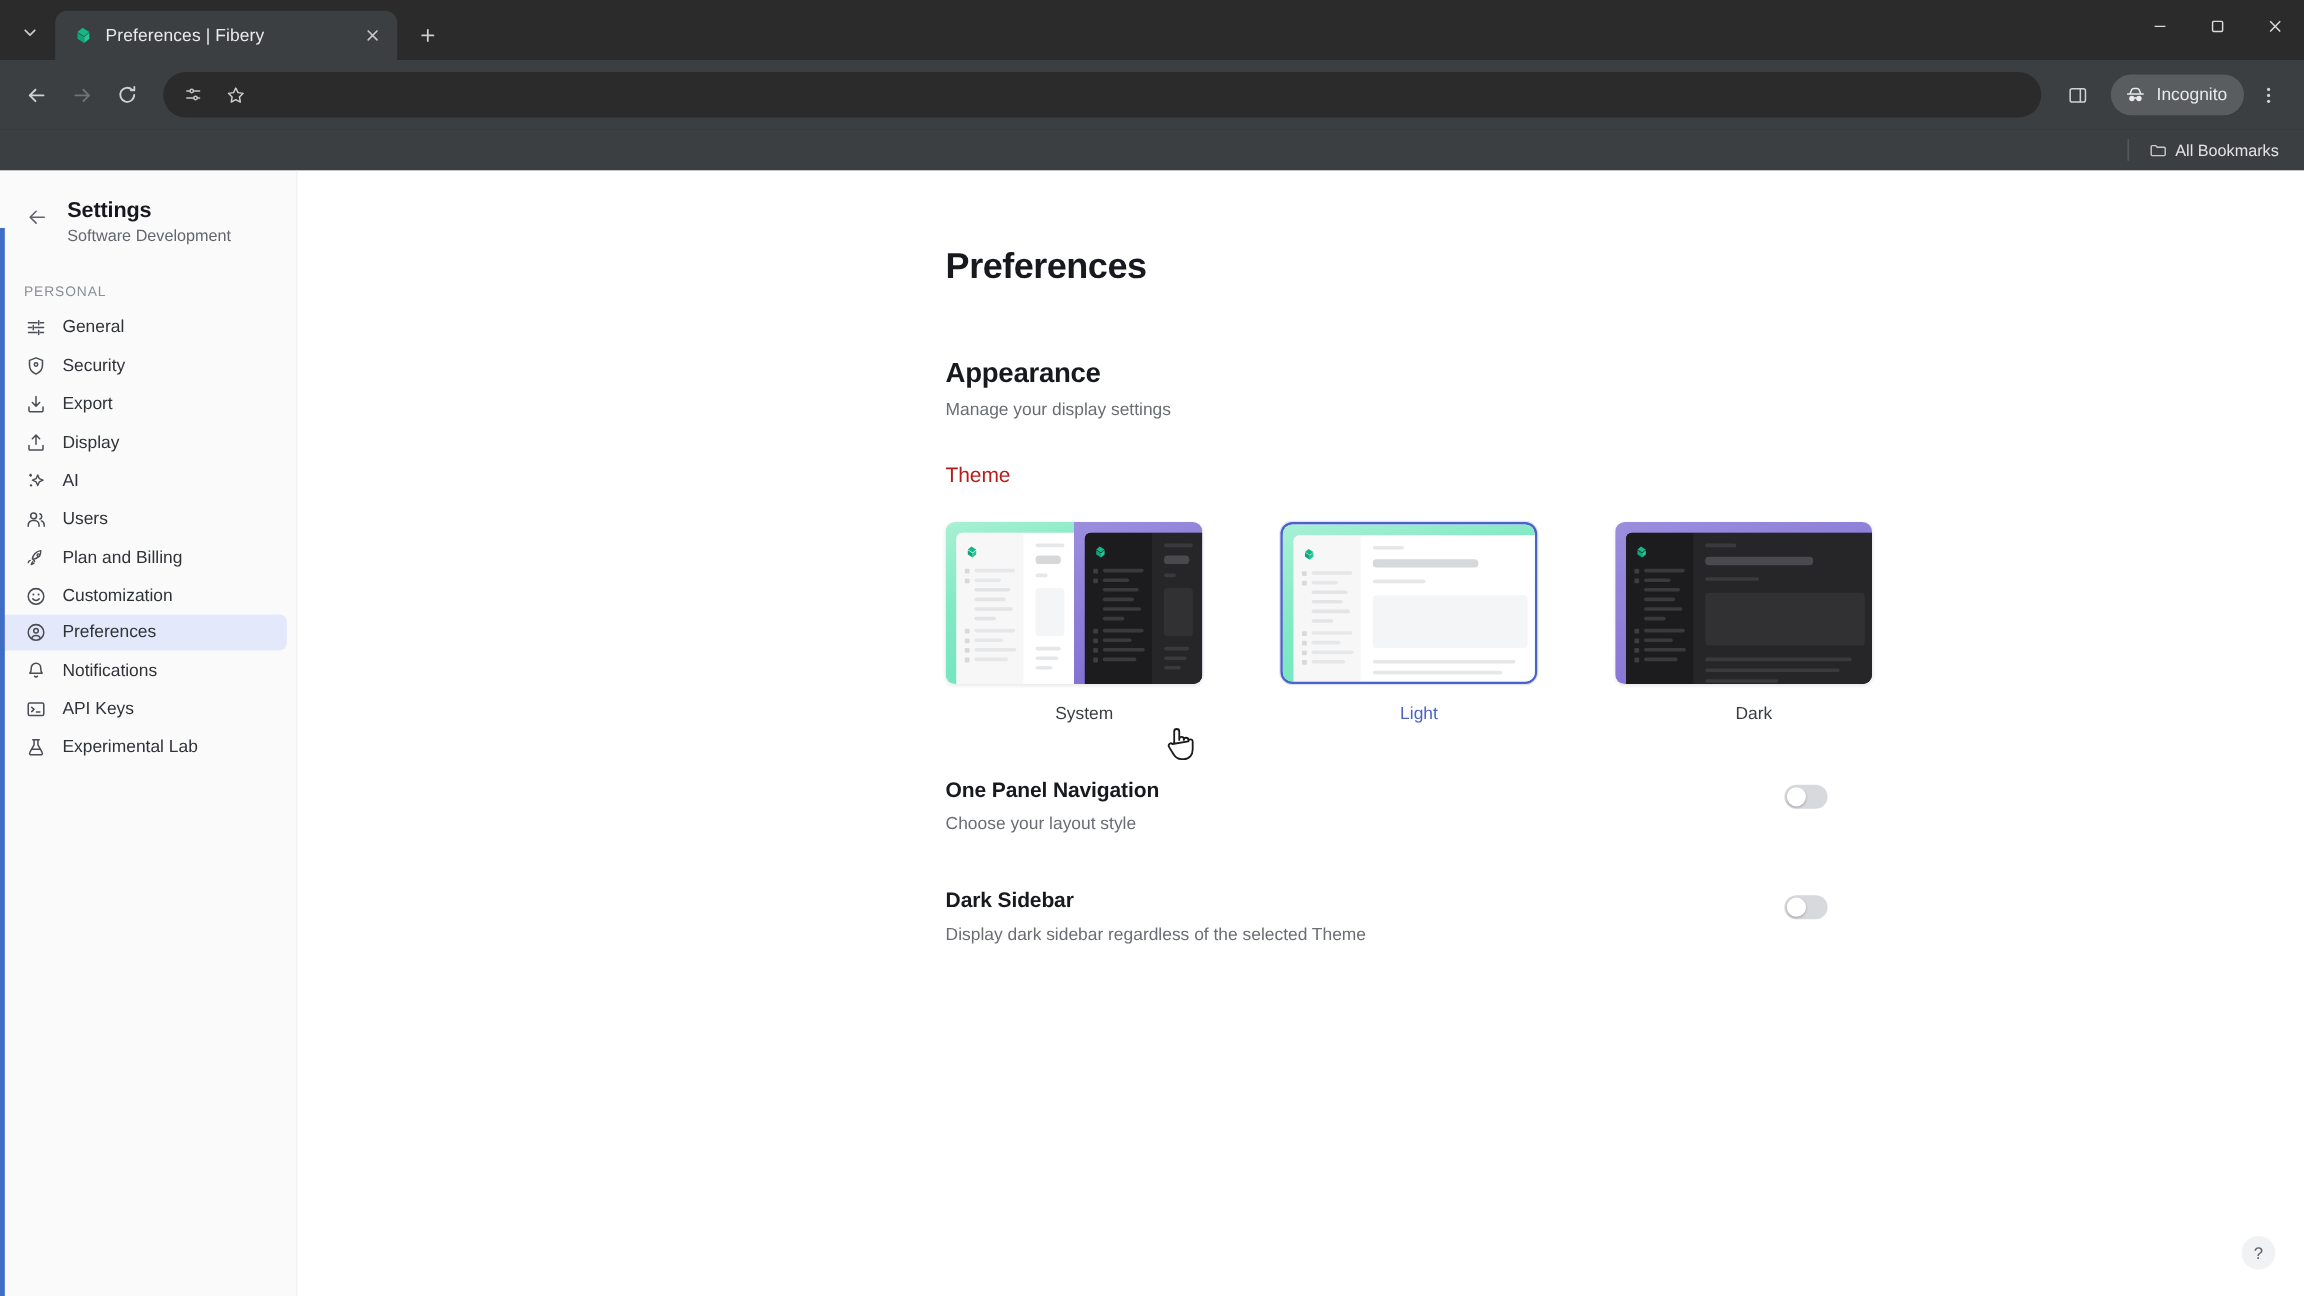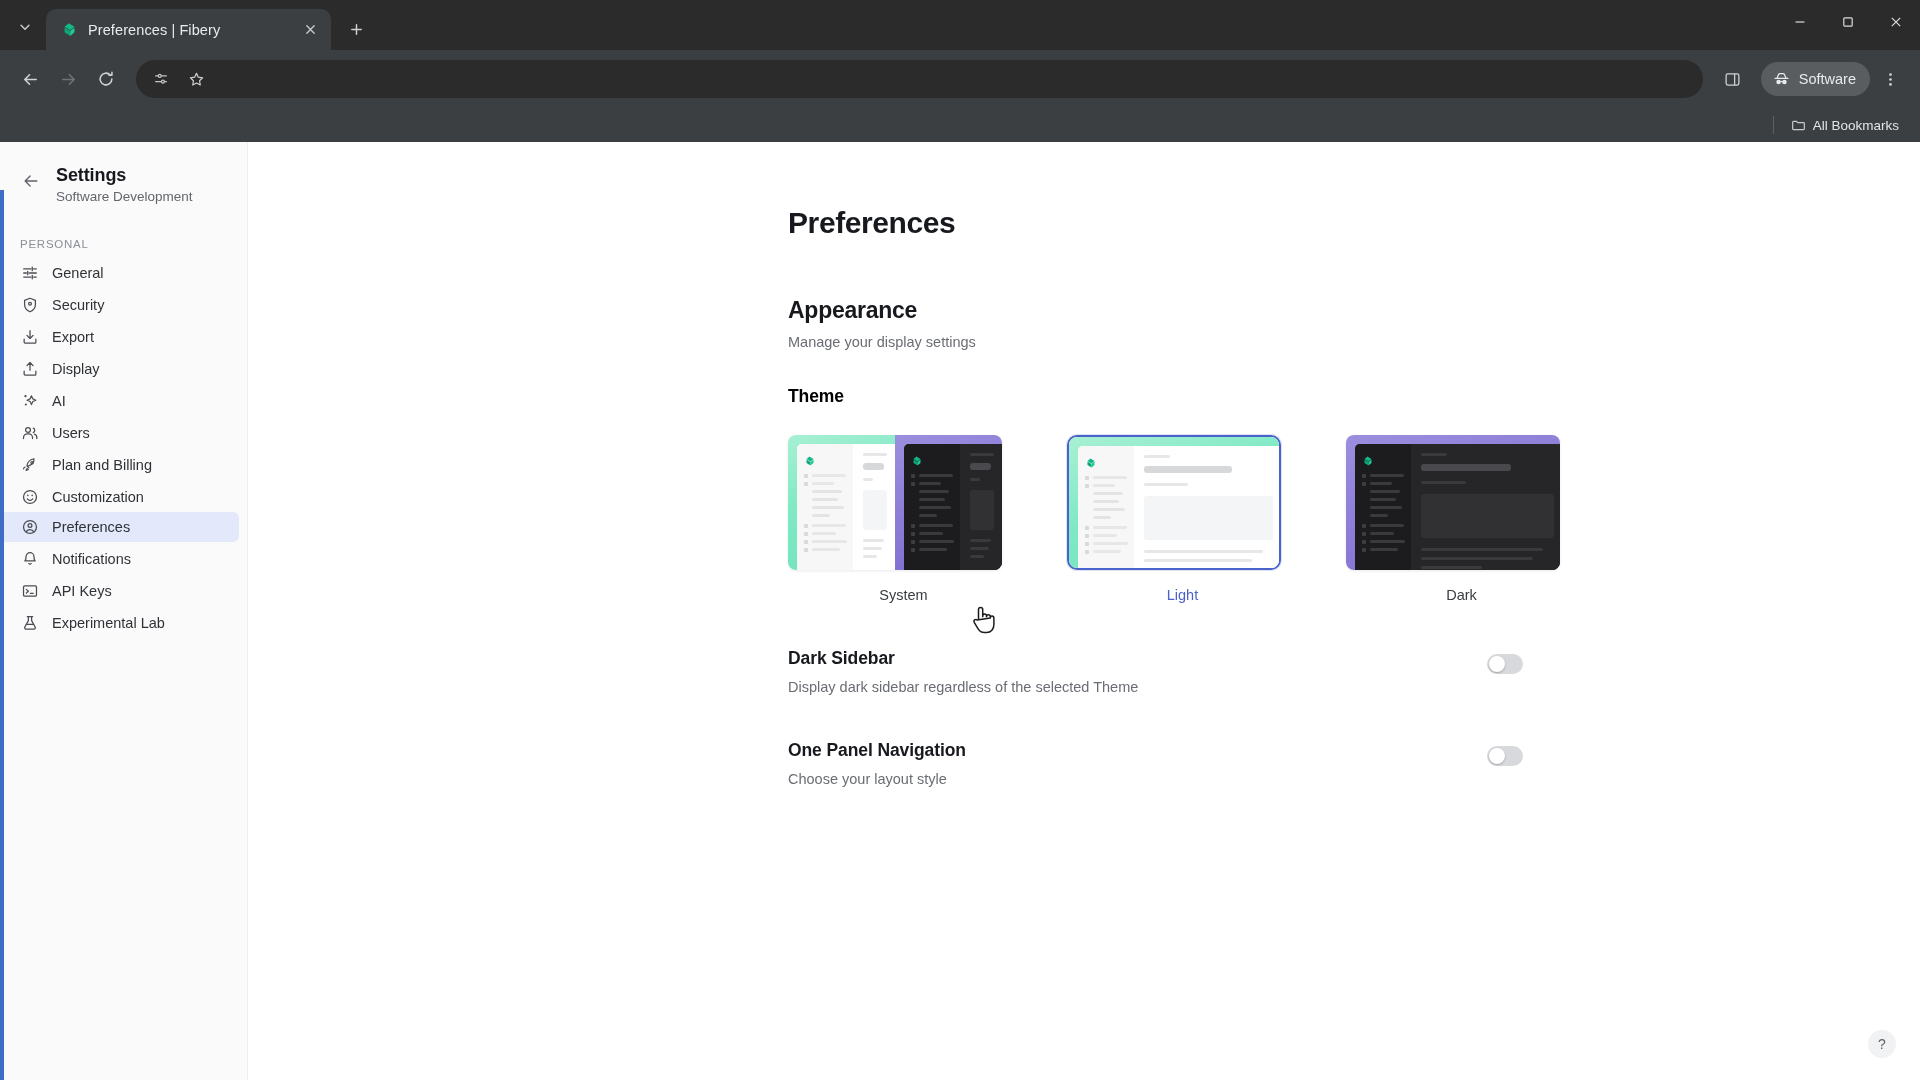--- a/index.html
+++ b/index.html
@@ -124,21 +124,21 @@
   .sb-list { display:flex; flex-direction:column; gap:2px; }
 
   
   .main { flex:1 1 auto; background:#ffffff; overflow:hidden; position:relative; padding-top:8px; }
   .content { width:100%; padding:56px 0 0 540px; }
   .page-title { font-size:30px; font-weight:700; color:#17191e; letter-spacing:-.4px; }
 
   .section-title { font-size:23px; font-weight:700; color:#17191e; margin-top:57px; letter-spacing:-.25px; }
   .section-sub { font-size:14.5px; color:#6a6d73; margin-top:10px; }
 
-  .sub-title { font-size:17.5px; font-weight:700; color:#000000; margin-top:36px; letter-spacing:-.1px; }
+  .sub-title { font-size:17.5px; font-weight:400; color:#b91c1c; margin-top:36px; letter-spacing:-.1px; }
 
   
   .theme-row { display:flex; gap:48px; margin-top:28px; }
   .theme-opt { width:231px; cursor:pointer; }
   .theme-card {
     width:214px; height:135px; border-radius:8px; overflow:hidden; position:relative;
     box-shadow:0 1px 3px rgba(0,0,0,.09);
   }
   .theme-card.selected {
     border:2.5px solid #4a62c9; box-shadow:0 0 0 1px rgba(74,98,201,.18);
@@ -301,21 +301,21 @@
     <div class="incognito-pill">
       <span class="ico" style="display:flex;align-items:center;">
         <svg width="19" height="19" viewBox="0 0 22 22" fill="none" stroke="#e8eaed" stroke-width="1.4">
           <path d="M6 9l1.5-3.6a1.8 1.8 0 0 1 1.7-1.1h3.6a1.8 1.8 0 0 1 1.7 1.1L16 9" stroke-linecap="round"></path>
           <path d="M3.5 9.6h15" stroke-linecap="round"></path>
           <circle cx="7.6" cy="14" r="2.6" fill="#e8eaed" stroke="none"></circle>
           <circle cx="14.4" cy="14" r="2.6" fill="#e8eaed" stroke="none"></circle>
           <path d="M10.2 13.6c.5-.4 1.1-.4 1.6 0" stroke-linecap="round"></path>
         </svg>
       </span>
-      <span>Software</span>
+      <span>Incognito</span>
     </div>
 
     <div class="tb-icon">
       <svg width="17" height="17" viewBox="0 0 20 20" fill="currentColor">
           <circle cx="10" cy="4.2" r="1.6"></circle>
           <circle cx="10" cy="10" r="1.6"></circle>
           <circle cx="10" cy="15.8" r="1.6"></circle>
         </svg>
     </div>
   </div>
@@ -704,38 +704,38 @@
                   </div>
                 </div>
               </div>
             </div>
             <div class="theme-label">Dark</div>
           </div>
         </div>
 
         <div class="pref-row">
           <div class="pref-text">
+            <div class="pref-name">One Panel Navigation</div>
+            <div class="pref-desc">Choose your layout style</div>
+          </div>
+          <div class="toggle">
+            <div class="knob"></div>
+          </div>
+        </div>
+
+        <div class="pref-row">
+          <div class="pref-text">
             <div class="pref-name">Dark Sidebar</div>
             <div class="pref-desc">Display dark sidebar regardless of the selected Theme</div>
           </div>
           <div class="toggle">
             <div class="knob"></div>
           </div>
         </div>
 
-        <div class="pref-row">
-          <div class="pref-text">
-            <div class="pref-name">One Panel Navigation</div>
-            <div class="pref-desc">Choose your layout style</div>
-          </div>
-          <div class="toggle">
-            <div class="knob"></div>
-          </div>
-        </div>
-
       </div>
 
       <div class="help-fab">?</div>
 
       <div class="cursor-hand">
         <svg width="26" height="32" viewBox="0 0 26 32">
           <path d="M8.5 16.5V5.6a2.1 2.1 0 0 1 4.2 0v7.6m0-1.2a1.9 1.9 0 0 1 3.8 0v1.3m0-.6a1.9 1.9 0 0 1 3.8 0v1.6m0-.4a1.8 1.8 0 0 1 3.6 0v6.6c0 4.6-2.8 8.1-7.4 8.1h-2.1c-3.3 0-4.9-1.4-6.6-4.2l-3.6-6a1.9 1.9 0 0 1 2.9-2.4z" fill="#ffffff" stroke="#1b1b1b" stroke-width="1.5" stroke-linejoin="round"></path>
         </svg>
       </div>
     </div>

